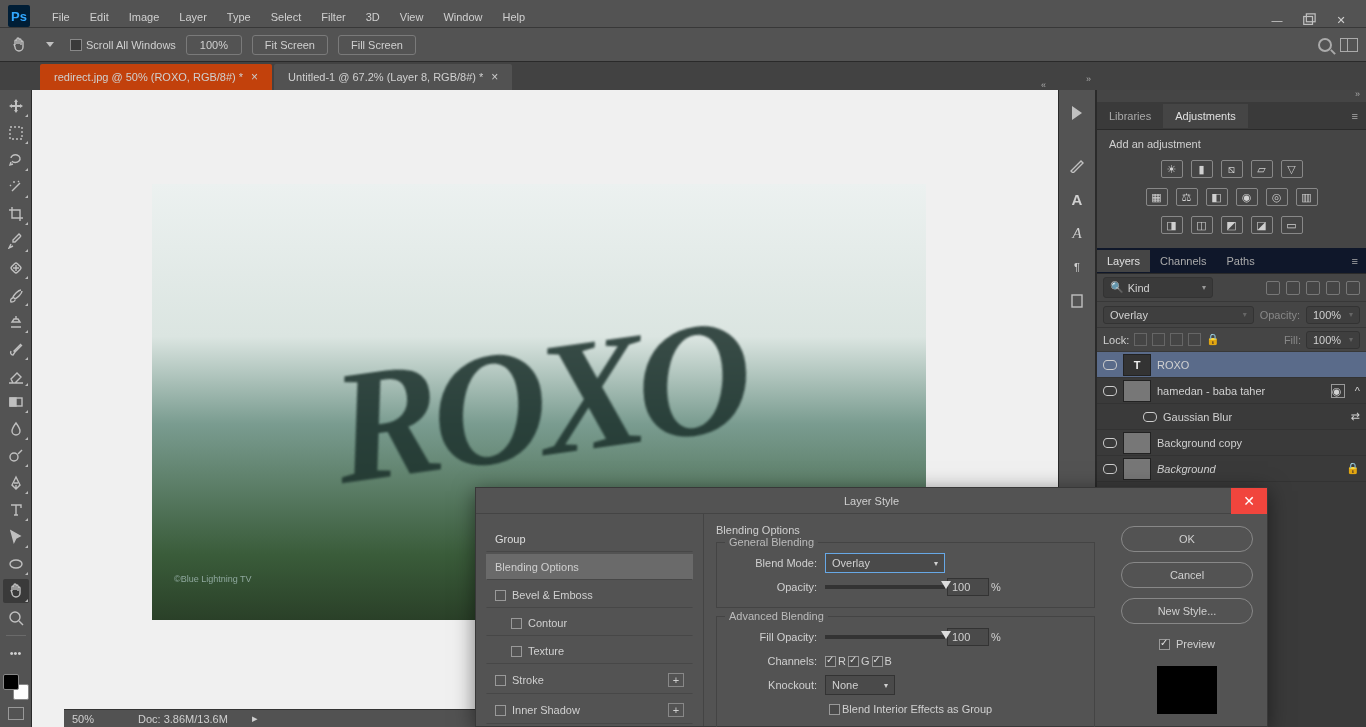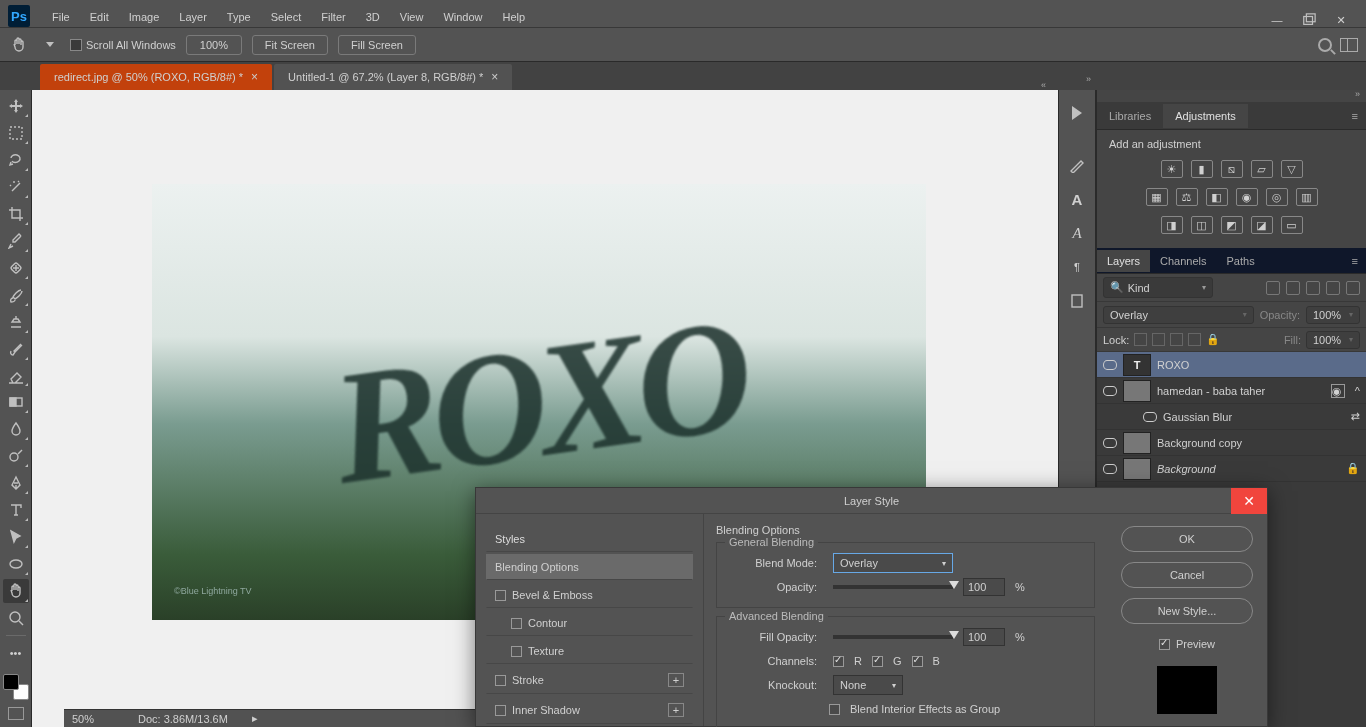--- a/index.html
+++ b/index.html
@@ -41,21 +41,21 @@
 .tool-divider { width: 20px; height: 1px; background: #6a6a6a; margin: 2px 0; }
 .swatches { width: 26px; height: 26px; position: relative; margin-top: 6px; }
 .swatches .fg { position: absolute; width: 16px; height: 16px; background: #000; border: 1px solid #888; top: 0; left: 0; border-radius: 2px; }
 .swatches .bg { position: absolute; width: 16px; height: 16px; background: #fff; border: 1px solid #888; bottom: 0; right: 0; border-radius: 2px; }
 .mask-mode { width: 26px; height: 20px; display: flex; gap: 2px; justify-content: center; margin-top: 4px; }
 .mask-mode div { width: 16px; height: 13px; border: 1px solid #999; }
 .canvas-wrap { flex: 1; background: #262626; position: relative; overflow: hidden; }
 .canvas-scroll { position: absolute; inset: 0; background: #f0f0f0; margin: 0; }
 .canvas-img { position: absolute; left: 120px; top: 94px; width: 774px; height: 436px; background: linear-gradient(180deg, #ecf1f0 0%, #dbe5e1 35%, #7a9c90 55%, #3a5c3a 85%, #2a4028 100%); overflow:hidden; }
 .roxo-text { position: absolute; top: 50%; left: 50%; transform: translate(-50%, -50%) rotate(-8deg); font-family: 'Brush Script MT', cursive; font-size: 160px; color: #1c312c; font-weight: bold; font-style: italic; filter: blur(1px); opacity: 0.85; letter-spacing: -8px; }
-.watermark { position: absolute; bottom: 24px; left: 22px; color: #8fa89e; font-size: 9px; }
+.watermark { position: absolute; bottom: 36px; left: 22px; color: #8fa89e; font-size: 9px; }
 
 
 .statusbar { position: absolute; bottom: 0; left: 32px; right: 310px; height: 18px; background: #525252; display: flex; align-items: center; padding: 0 8px; gap: 24px; border-top: 1px solid #333; }
 .statusbar .zoom { width: 42px; }
 .statusbar .doc { }
 
 
 .dock-strip { width: 38px; background: #535353; border-left: 1px solid #2a2a2a; border-right: 1px solid #2a2a2a; display: flex; flex-direction: column; align-items: center; padding-top: 8px; gap: 4px; position: relative; }
 .dock-btn { width: 28px; height: 30px; display: flex; align-items: center; justify-content: center; border-radius: 2px; }
 .dock-play { width: 0; height: 0; border-left: 10px solid #c0c0c0; border-top: 7px solid transparent; border-bottom: 7px solid transparent; }
@@ -107,21 +107,21 @@
 .dlg-left { width: 228px; padding: 10px; background: #535353; border-right: 1px solid #444; }
 .style-item { padding: 6px 8px; border: 1px solid transparent; display: flex; align-items: center; gap: 6px; margin-top: 2px; border-bottom:1px solid #474747;}
 .style-item.header { color: #ddd; }
 .style-item.selected { background: #6a6a6a; }
 .style-check { width: 11px; height: 11px; border: 1px solid #999; }
 .style-plus { margin-left: auto; border: 1px solid #888; width: 16px; height: 14px; display: flex; align-items: center; justify-content: center; font-size: 11px; }
 .style-item.indent { padding-left: 24px; }
 .dlg-mid { flex: 1; padding: 10px 12px; }
 .fieldset { border: 1px solid #444; margin-bottom: 8px; position: relative; padding: 8px 10px 8px 10px; }
 .fieldset-label { position: absolute; top: -7px; left: 8px; background: #535353; padding: 0 4px; color: #bbb; }
-.form-row { display: flex; align-items: center; height: 24px; gap: 10px; }
+.form-row { display: flex; align-items: center; height: 24px; gap: 2px; }
 .form-label { width: 96px; text-align: right; padding-right: 6px; }
 .select { border: 1px solid #67a8e6; background: #4a4a4a; padding: 3px 6px; width: 120px; display: flex; align-items: center; }
 .select .dd { margin-left: auto; font-size: 8px; }
 .select.plain { border-color: #333; width: 70px; }
 .slider { flex: 1; height: 4px; background: #333; position: relative; max-width: 120px; }
 .slider .knob { position: absolute; right: -6px; top: -4px; width: 0; height: 0; border-left: 5px solid transparent; border-right: 5px solid transparent; border-top: 8px solid #ddd; }
 .numfield { border: 1px solid #333; background: #4a4a4a; padding: 2px 4px; width: 42px; text-align: left; }
 .ch-check { width: 11px; height: 11px; border: 1px solid #999; background: #4a4a4a; position: relative; }
 .ch-check.checked::after { content: '✓'; position: absolute; top: -3px; left: 0; color: #e0e0e0; font-size: 10px; }
 .dlg-right { width: 160px; padding: 12px 14px; display: flex; flex-direction: column; gap: 10px; }
@@ -471,21 +471,21 @@
   </div>
 </div>
 
 <div class="dialog">
   <div class="dlg-title">
     <span>Layer Style</span>
     <div class="dlg-close">✕</div>
   </div>
   <div class="dlg-body">
     <div class="dlg-left">
-      <div class="style-item header">Styles</div>
+      <div class="style-item header">Group</div>
       <div class="style-item selected">Blending Options</div>
       <div class="style-item">
           <span class="style-check"></span>
           <span>Bevel &amp; Emboss</span>
         </div>
       <div class="style-item indent">
           <span class="style-check"></span>
           <span>Contour</span>
         </div>
       <div class="style-item indent">

